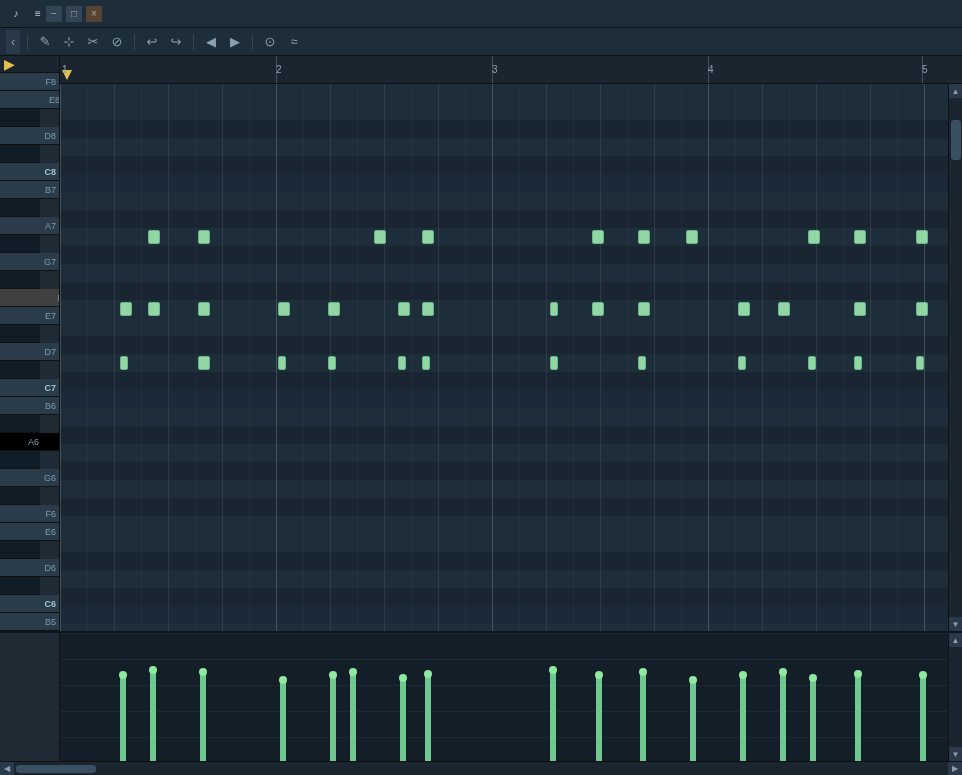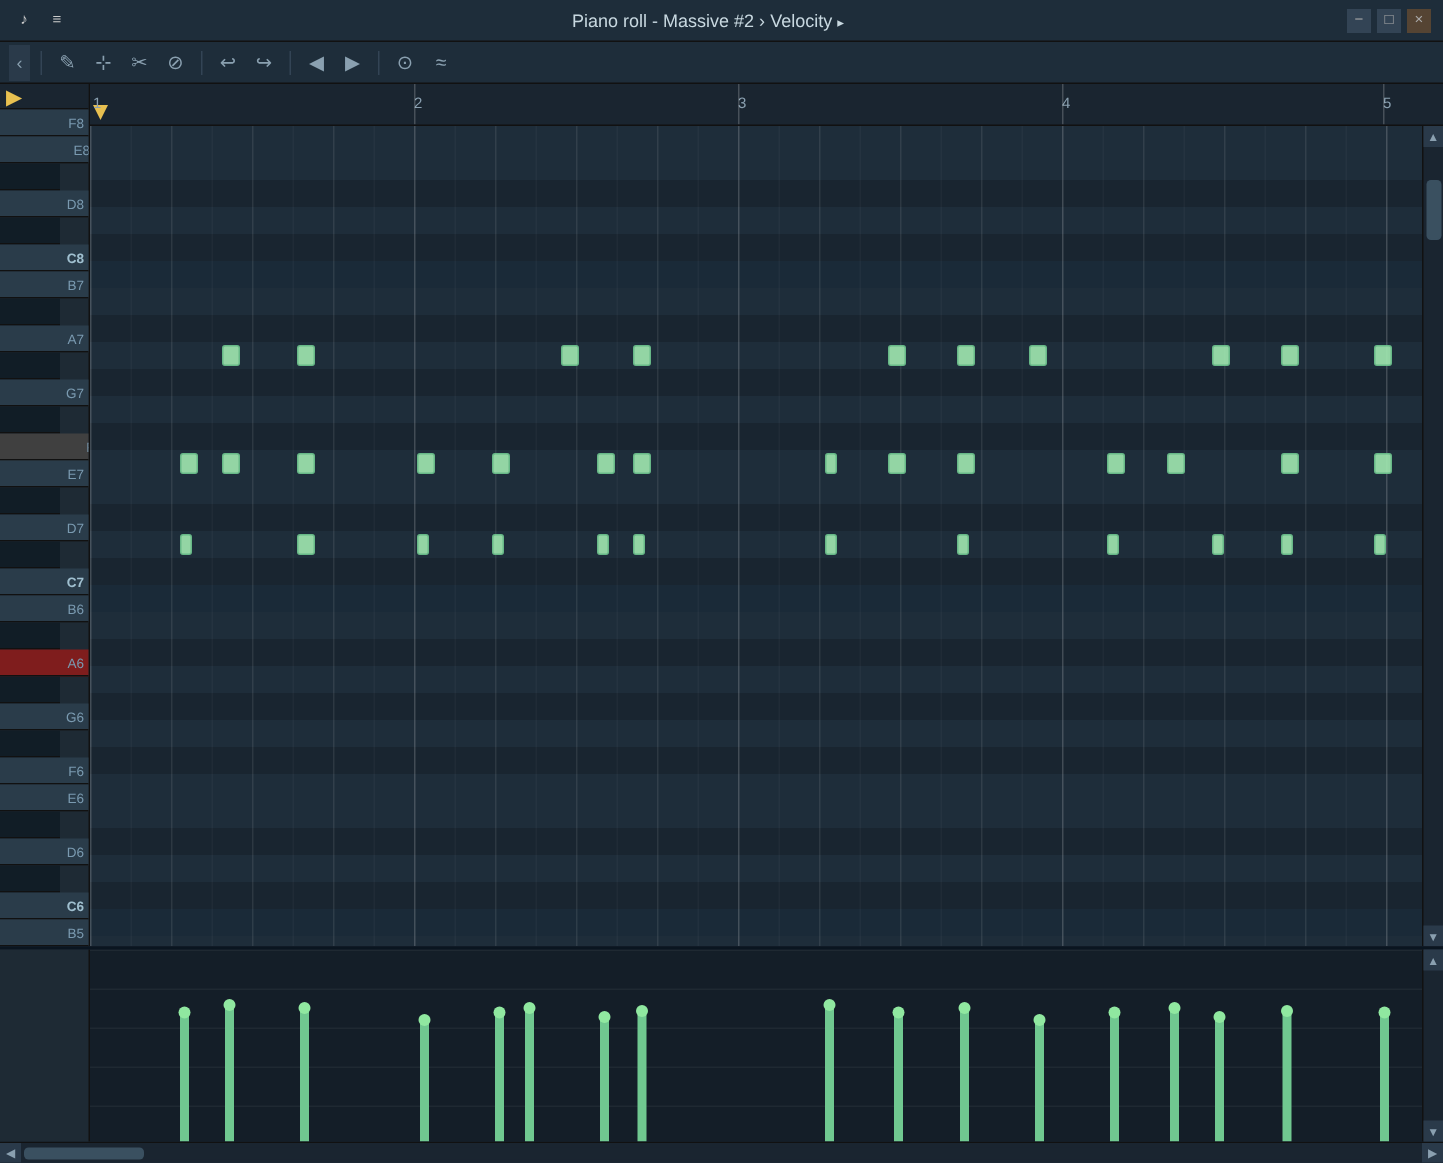--- a/index.html
+++ b/index.html
@@ -174,26 +174,20 @@
       overflow: hidden;
     }
   </style>
 </head>
 <body>
 
 <div id="titlebar">
   <div id="titlebar-icons">
     <span class="title-icon">♪</span>
     <span class="title-icon">≡</span>
-  </div>
-  <div id="titlebar-text">
-    <span>Piano roll - Massive #2</span>
-    <span> › </span>
-    <span style="color:#c8d8e0">Velocity</span>
-    <span style="font-size:9px">▸</span>
   </div>
   <div id="titlebar-controls">
     <button class="win-btn">−</button>
     <button class="win-btn">□</button>
     <button class="win-btn" style="background:#554433">×</button>
   </div>
 </div>
 
 <div id="toolbar">
   <button class="nav-arrow" style="font-size:12px">‹</button>
@@ -237,21 +231,21 @@
           <div style="height: 18px; display: flex; align-items: center; justify-content: flex-end; padding-right: 4px; font-size: 9px; border-bottom: 1px solid rgb(17, 17, 17); cursor: pointer; background: rgb(42, 60, 74); width: 60px; color: rgb(122, 154, 176);">G7</div>
           <div style="height: 18px; display: flex; align-items: center; justify-content: flex-end; padding-right: 4px; font-size: 9px; border-bottom: 1px solid rgb(17, 17, 17); cursor: pointer; background: rgb(17, 29, 38); width: 40px;"></div>
           <div style="height: 18px; display: flex; align-items: center; justify-content: flex-end; padding-right: 4px; font-size: 9px; border-bottom: 1px solid rgb(17, 17, 17); cursor: pointer; background: #404040; width: 72px; color: rgb(122, 154, 176);">F7</div>
           <div style="height: 18px; display: flex; align-items: center; justify-content: flex-end; padding-right: 4px; font-size: 9px; border-bottom: 1px solid rgb(17, 17, 17); cursor: pointer; background: rgb(42, 60, 74); width: 60px; color: rgb(122, 154, 176);">E7</div>
           <div style="height: 18px; display: flex; align-items: center; justify-content: flex-end; padding-right: 4px; font-size: 9px; border-bottom: 1px solid rgb(17, 17, 17); cursor: pointer; background: rgb(17, 29, 38); width: 40px;"></div>
           <div style="height: 18px; display: flex; align-items: center; justify-content: flex-end; padding-right: 4px; font-size: 9px; border-bottom: 1px solid rgb(17, 17, 17); cursor: pointer; background: rgb(42, 60, 74); width: 60px; color: rgb(122, 154, 176);">D7</div>
           <div style="height: 18px; display: flex; align-items: center; justify-content: flex-end; padding-right: 4px; font-size: 9px; border-bottom: 1px solid rgb(17, 17, 17); cursor: pointer; background: rgb(17, 29, 38); width: 40px;"></div>
           <div style="height: 18px; display: flex; align-items: center; justify-content: flex-end; padding-right: 4px; font-size: 9px; border-bottom: 1px solid rgb(17, 17, 17); cursor: pointer; background: rgb(42, 60, 74); width: 60px; color: rgb(160, 192, 208); font-weight: bold;">C7</div>
           <div style="height: 18px; display: flex; align-items: center; justify-content: flex-end; padding-right: 4px; font-size: 9px; border-bottom: 1px solid rgb(17, 17, 17); cursor: pointer; background: rgb(42, 60, 74); width: 60px; color: rgb(122, 154, 176);">B6</div>
           <div style="height: 18px; display: flex; align-items: center; justify-content: flex-end; padding-right: 4px; font-size: 9px; border-bottom: 1px solid rgb(17, 17, 17); cursor: pointer; background: rgb(17, 29, 38); width: 40px;"></div>
-          <div style="height: 18px; display: flex; align-items: center; justify-content: flex-end; padding-right: 4px; font-size: 9px; border-bottom: 1px solid rgb(17, 17, 17); cursor: pointer; background: #7f1d1d; width: 60px; color: rgb(122, 154, 176);">A6</div>
+          <div style="height: 18px; display: flex; align-items: center; justify-content: flex-end; padding-right: 21px; font-size: 9px; border-bottom: 1px solid rgb(17, 17, 17); cursor: pointer; background: #000000; width: 60px; color: rgb(122, 154, 176);">A6</div>
           <div style="height: 18px; display: flex; align-items: center; justify-content: flex-end; padding-right: 4px; font-size: 9px; border-bottom: 1px solid rgb(17, 17, 17); cursor: pointer; background: rgb(17, 29, 38); width: 40px;"></div>
           <div style="height: 18px; display: flex; align-items: center; justify-content: flex-end; padding-right: 4px; font-size: 9px; border-bottom: 1px solid rgb(17, 17, 17); cursor: pointer; background: rgb(42, 60, 74); width: 60px; color: rgb(122, 154, 176);">G6</div>
           <div style="height: 18px; display: flex; align-items: center; justify-content: flex-end; padding-right: 4px; font-size: 9px; border-bottom: 1px solid rgb(17, 17, 17); cursor: pointer; background: rgb(17, 29, 38); width: 40px;"></div>
           <div style="height: 18px; display: flex; align-items: center; justify-content: flex-end; padding-right: 4px; font-size: 9px; border-bottom: 1px solid rgb(17, 17, 17); cursor: pointer; background: rgb(42, 60, 74); width: 60px; color: rgb(122, 154, 176);">F6</div>
           <div style="height: 18px; display: flex; align-items: center; justify-content: flex-end; padding-right: 4px; font-size: 9px; border-bottom: 1px solid rgb(17, 17, 17); cursor: pointer; background: rgb(42, 60, 74); width: 60px; color: rgb(122, 154, 176);">E6</div>
           <div style="height: 18px; display: flex; align-items: center; justify-content: flex-end; padding-right: 4px; font-size: 9px; border-bottom: 1px solid rgb(17, 17, 17); cursor: pointer; background: rgb(17, 29, 38); width: 40px;"></div>
           <div style="height: 18px; display: flex; align-items: center; justify-content: flex-end; padding-right: 4px; font-size: 9px; border-bottom: 1px solid rgb(17, 17, 17); cursor: pointer; background: rgb(42, 60, 74); width: 60px; color: rgb(122, 154, 176);">D6</div>
           <div style="height: 18px; display: flex; align-items: center; justify-content: flex-end; padding-right: 4px; font-size: 9px; border-bottom: 1px solid rgb(17, 17, 17); cursor: pointer; background: rgb(17, 29, 38); width: 40px;"></div>
           <div style="height: 18px; display: flex; align-items: center; justify-content: flex-end; padding-right: 4px; font-size: 9px; border-bottom: 1px solid rgb(17, 17, 17); cursor: pointer; background: rgb(42, 60, 74); width: 60px; color: rgb(160, 192, 208); font-weight: bold;">C6</div>
           <div style="height: 18px; display: flex; align-items: center; justify-content: flex-end; padding-right: 4px; font-size: 9px; border-bottom: 1px solid rgb(17, 17, 17); cursor: pointer; background: rgb(42, 60, 74); width: 60px; color: rgb(122, 154, 176);">B5</div>

